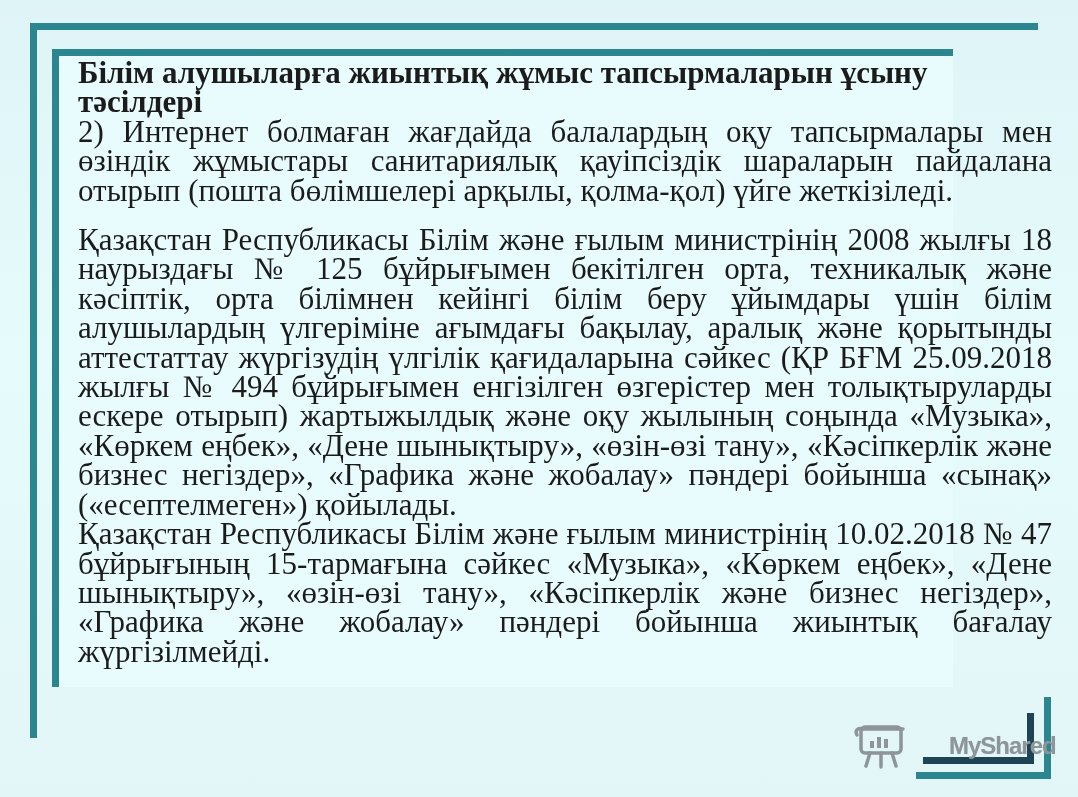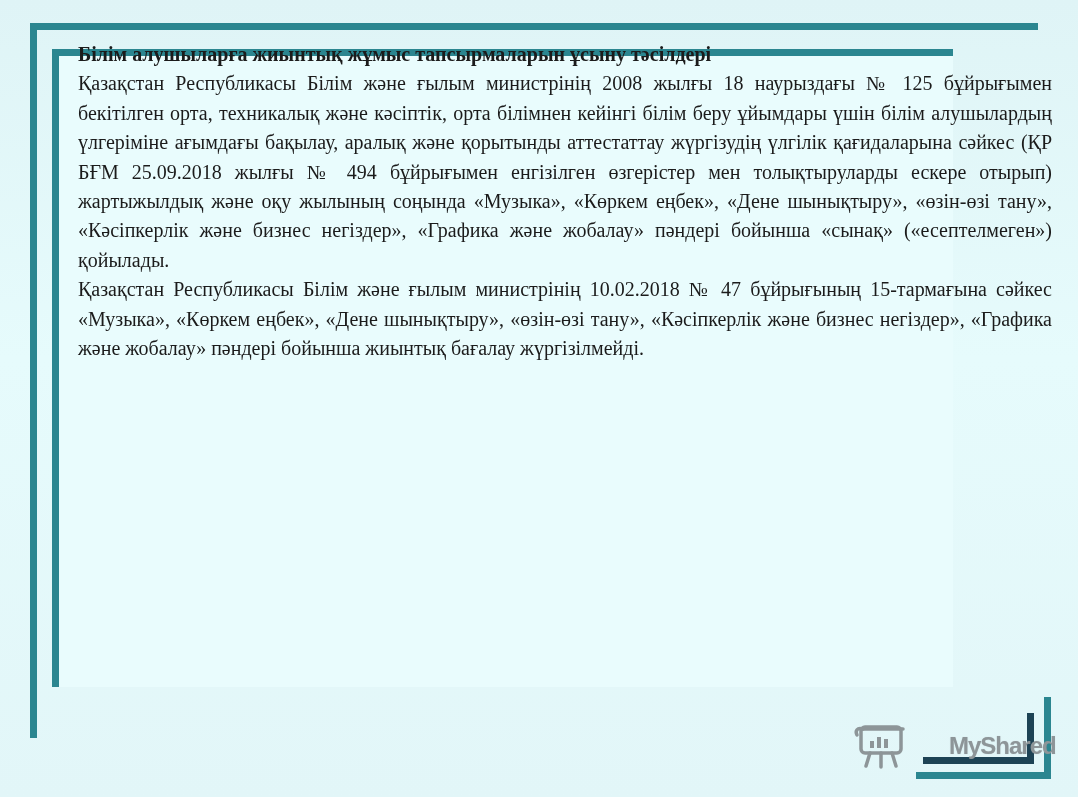--- a/index.html
+++ b/index.html
@@ -34,33 +34,33 @@
     position: absolute;
     left: 52px; top: 49px;
     width: 901px; height: 638px;
     border-top: 7px solid #2b8690;
     border-left: 7px solid #2b8690;
     box-sizing: border-box;
     background: #e9fcfd;
   }
   .content {
     position: absolute;
-    left: 78px; top: 40px;
+    left: 78px; top: 58px;
     width: 974px;
     color: #1b1b1b;
-    font-size: 20px;
+    font-size: 31px;
     line-height: 29.4px;
     text-align: justify;
   }
   .content p { margin: 0; }
   .slide-title {
     font-weight: bold;
     text-align: left;
   }
-  .block2 { }
+  .block2 { margin-top: 20px; }
   
   .bracket-dark {
     position: absolute;
     left: 923px; top: 713px;
     width: 111px; height: 51px;
     border-right: 7px solid #1d4355;
     border-bottom: 7px solid #1d4355;
     box-sizing: border-box;
   }
   .bracket-teal {
@@ -98,20 +98,21 @@
 <body>
 
 <div class="stage">
 
   <div class="frame-outer"></div>
   <div class="frame-inner"></div>
 
   <div class="content">
     <p class="slide-title">Білім алушыларға жиынтық жұмыс тапсырмаларын ұсыну тәсілдері</p>
     <div class="block1">
+      <p>2) Интернет болмаған жағдайда балалардың оқу тапсырмалары мен өзіндік жұмыстары санитариялық қауіпсіздік шараларын пайдалана отырып (пошта бөлімшелері арқылы, қолма-қол) үйге жеткізіледі.</p>
     </div>
     <div class="block2">
       <p>Қазақстан Республикасы Білім және ғылым министрінің 2008 жылғы 18 наурыздағы № 125 бұйрығымен бекітілген орта, техникалық және кәсіптік, орта білімнен кейінгі білім беру ұйымдары үшін білім алушылардың үлгеріміне ағымдағы бақылау, аралық және қорытынды аттестаттау жүргізудің үлгілік қағидаларына сәйкес (ҚР БҒМ 25.09.2018 жылғы № 494 бұйрығымен енгізілген өзгерістер мен толықтыруларды ескере отырып) жартыжылдық және оқу жылының соңында «Музыка», «Көркем еңбек», «Дене шынықтыру», «өзін-өзі тану», «Кәсіпкерлік және бизнес негіздер», «Графика және жобалау» пәндері бойынша «сынақ» («есептелмеген») қойылады.</p>
       <p>Қазақстан Республикасы Білім және ғылым министрінің 10.02.2018 № 47 бұйрығының 15-тармағына сәйкес «Музыка», «Көркем еңбек», «Дене шынықтыру», «өзін-өзі тану», «Кәсіпкерлік және бизнес негіздер», «Графика және жобалау» пәндері бойынша жиынтық бағалау жүргізілмейді.</p>
     </div>
   </div>
 
   <div class="bracket-teal"></div>
   <div class="bracket-dark"></div>
 

